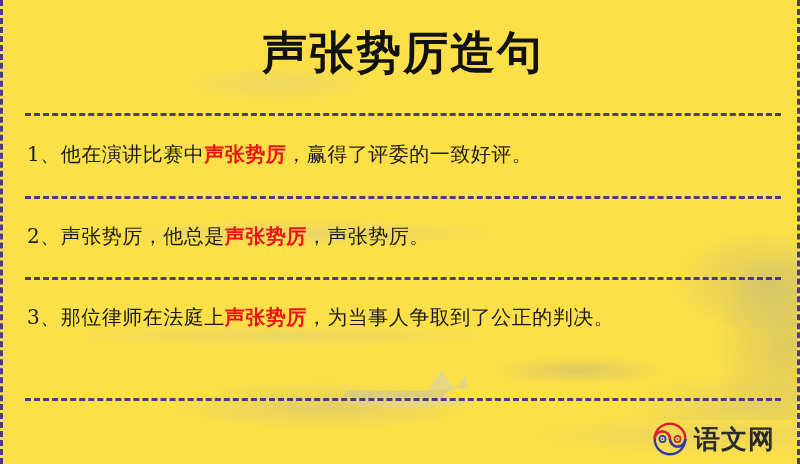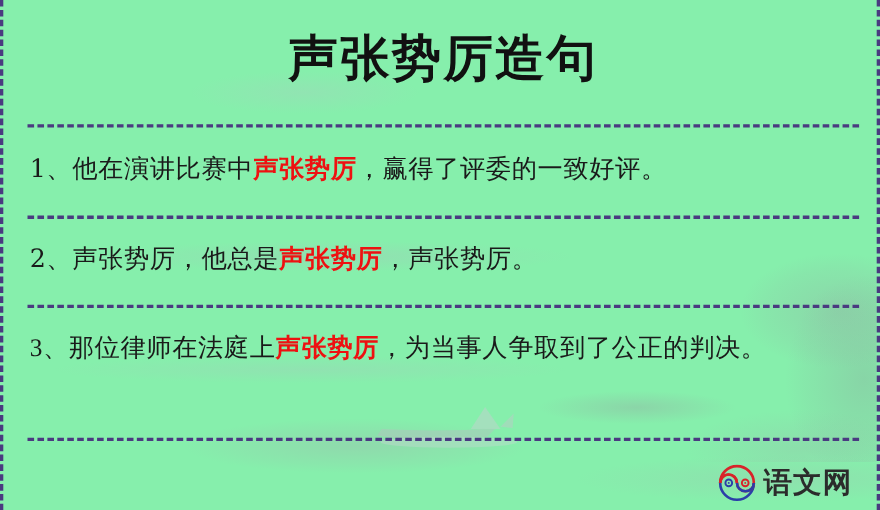--- a/index.html
+++ b/index.html
@@ -9,21 +9,21 @@
   }
   body {
     font-family: "Liberation Serif", "DejaVu Serif", serif;
   }
 
   .page {
     position: relative;
     width: 800px;
     height: 464px;
     overflow: hidden;
-    background: #86efac;
+    background: #fde047;
     box-sizing: border-box;
     border-left: 3px dashed #4a3a80;
     border-right: 3px dashed #4a3a80;
   }
 
   
   .wash {
     position: absolute;
     pointer-events: none;
     z-index: 0;
@@ -110,30 +110,30 @@
     border-top: 3px dashed #4a3a80;
     margin: 0;
   }
   .rule-1 { margin-top: 27px; }
   .rule-2 { margin-top: 0; }
   .rule-3 { margin-top: 0; }
   .rule-4 { margin-top: 0; }
 
   .sentence {
     font-family: "DejaVu Serif", "Liberation Serif", serif;
-    font-size: 23px;
+    font-size: 20px;
     line-height: 38px;
     color: #1a1a1a;
     box-sizing: border-box;
     padding: 0 2px;
     letter-spacing: 0.5px;
   }
   .s1 { height: 80px; padding-top: 19px; }
   .s2 { height: 78px; padding-top: 18px; }
-  .s3 { height: 118px; padding-top: 18px; font-family: Liberation Serif, serif; }
+  .s3 { height: 118px; padding-top: 18px; }
 
   .kw {
     color: #ee1111;
     font-weight: 700;
   }
 
   
   .logo {
     position: absolute;
     z-index: 3;

